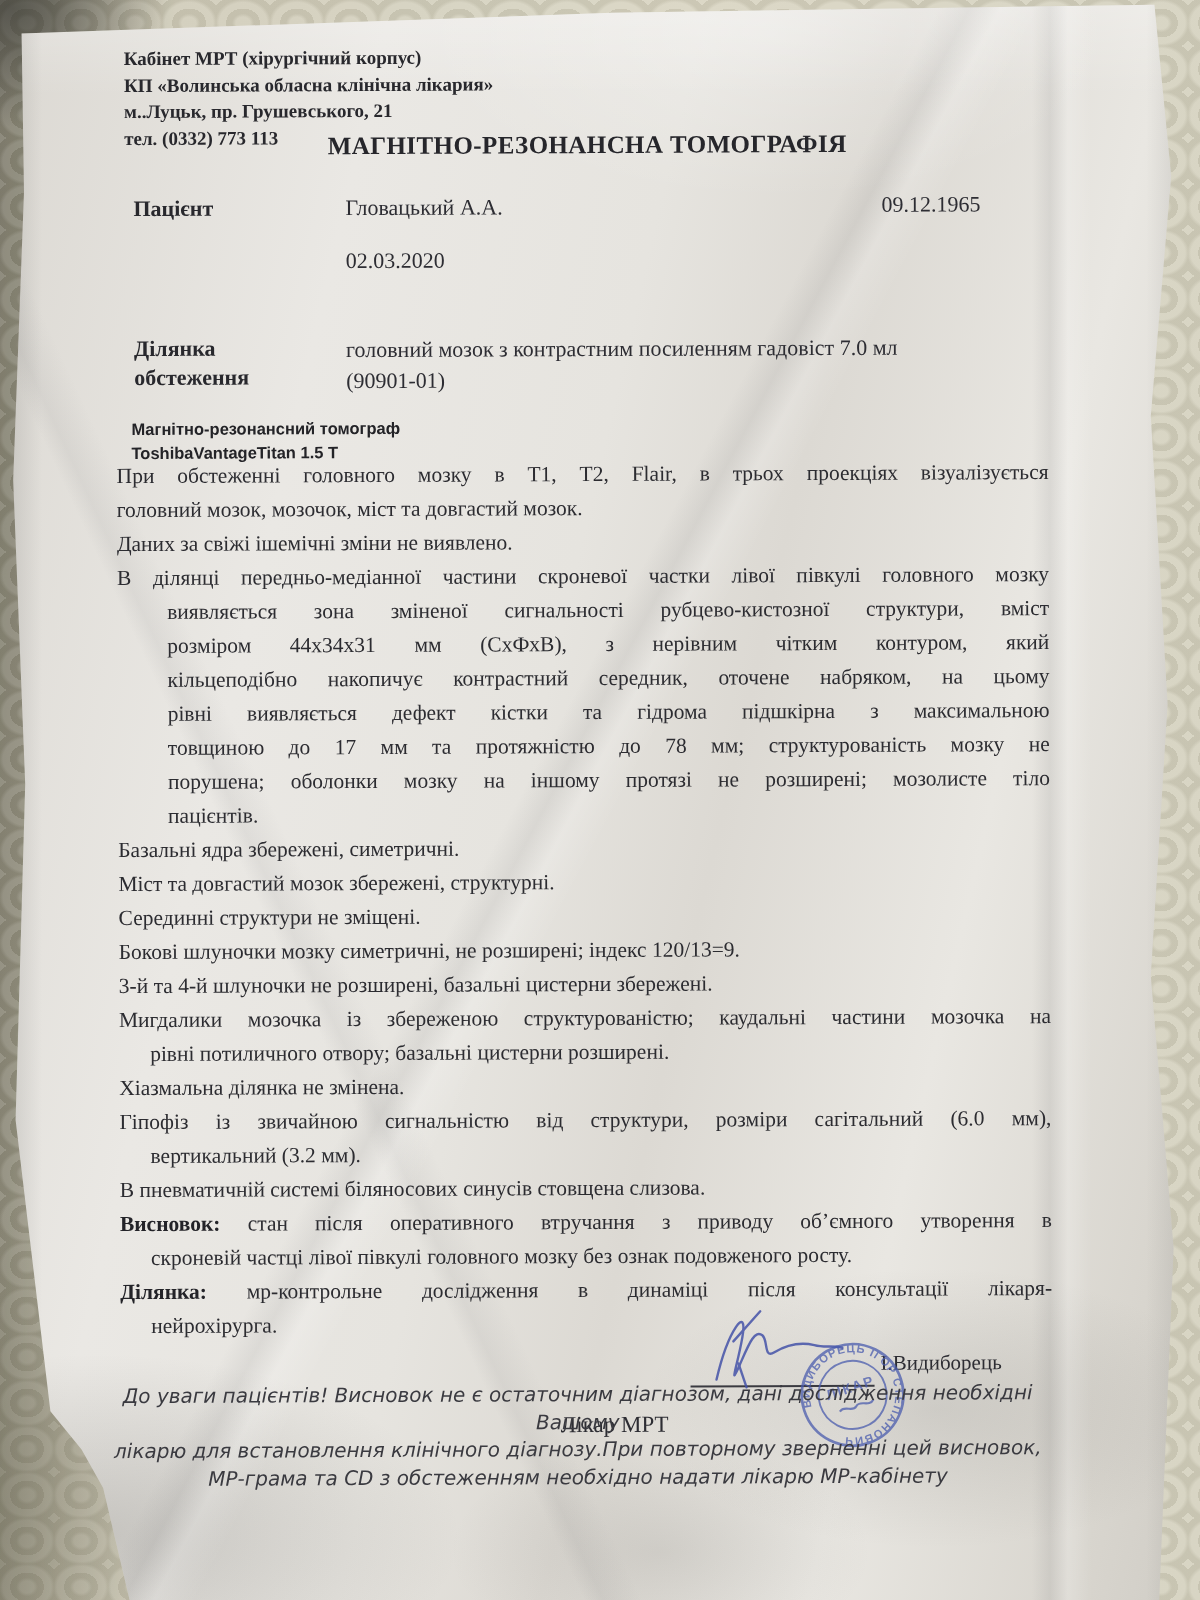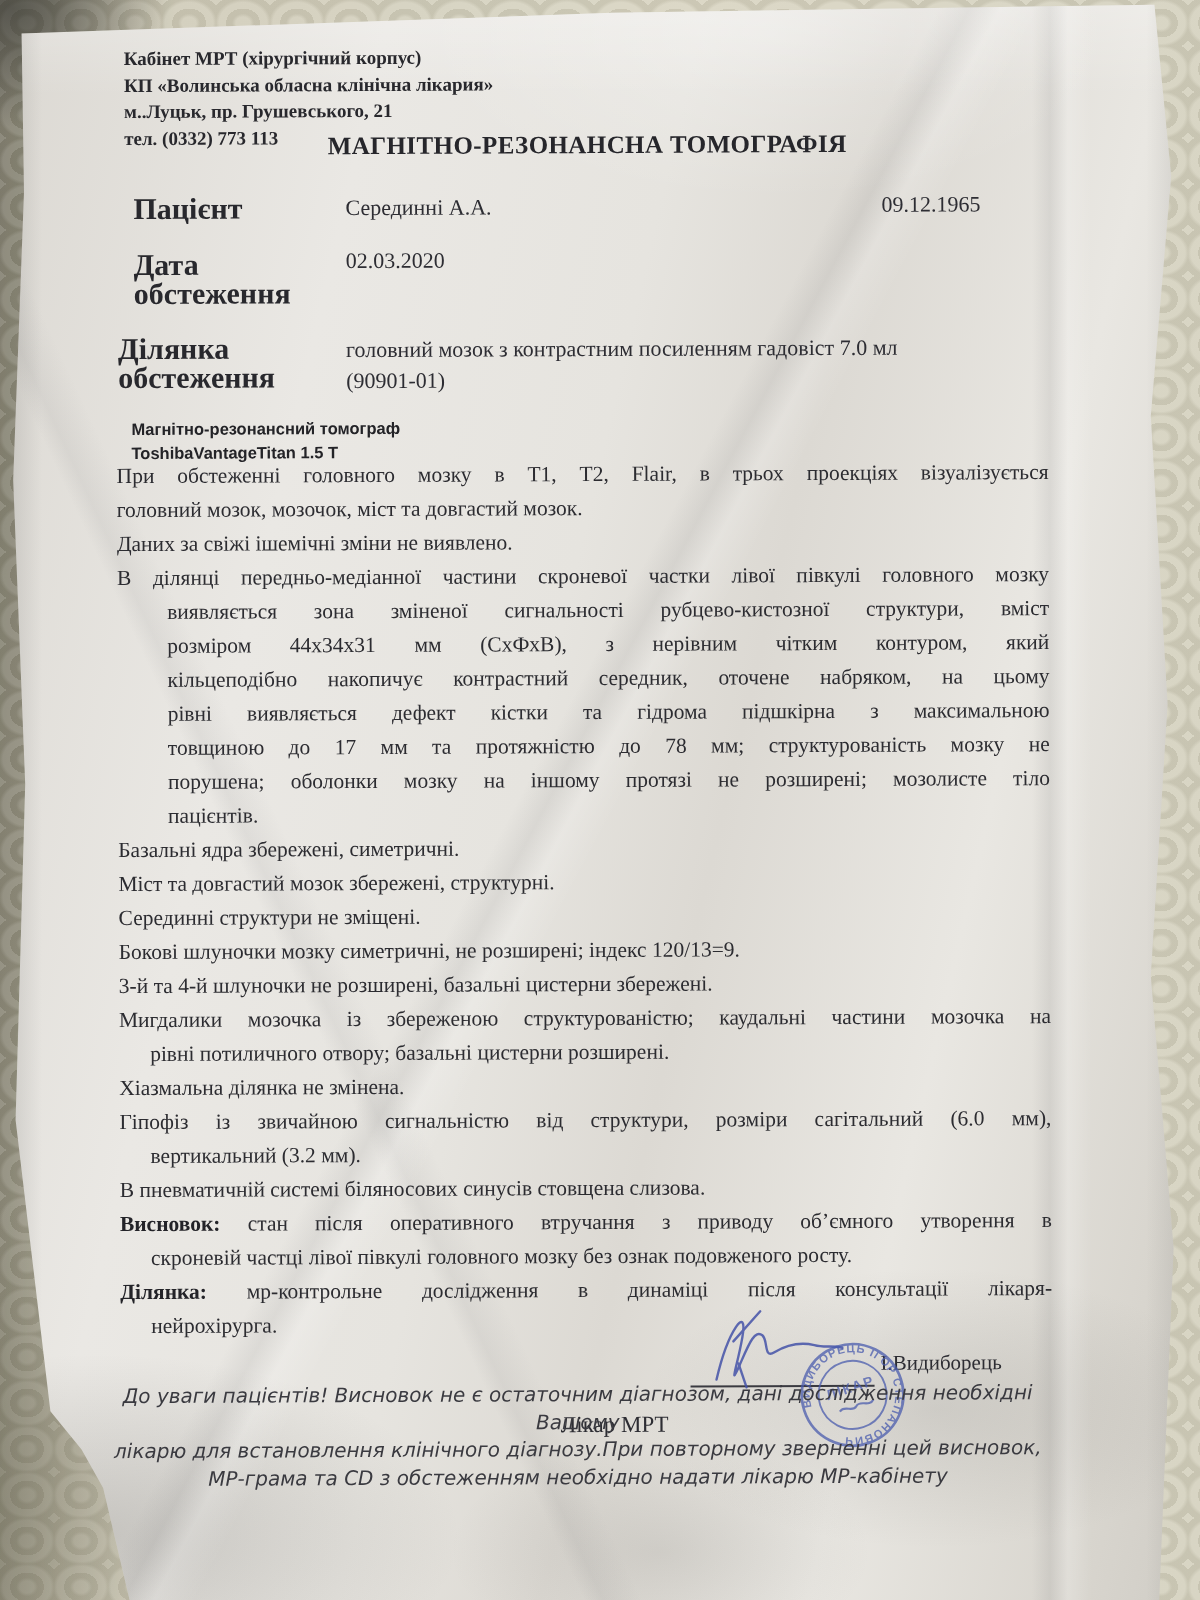--- a/index.html
+++ b/index.html
@@ -30,21 +30,21 @@
       linear-gradient(90deg, transparent 86%, rgba(118,118,120,.13) 87.5%, rgba(255,255,255,.20) 89%, transparent 91%),
       radial-gradient(520px 260px at 8% 96%, rgba(95,93,88,.26), transparent 70%),
       radial-gradient(420px 200px at 78% 88%, rgba(105,103,98,.18), transparent 70%),
       radial-gradient(300px 160px at 55% 97%, rgba(110,108,102,.16), transparent 70%),
       radial-gradient(500px 240px at 64% 2%, rgba(255,255,255,.30), transparent 70%);
   }
   .content{position:absolute;inset:0;color:#2d2d33;transform:rotate(-.25deg);}
   .abs{position:absolute;}
   .hdr{left:127px;top:44px;font-weight:bold;font-size:19px;line-height:26.5px;color:#28282d;}
   .title{left:140px;top:131px;width:900px;text-align:center;font-weight:bold;font-size:25px;letter-spacing:.4px;color:#26262b;}
-  .lbl{font-weight:bold;font-size:30px;line-height:29px;color:#28282d;}
+  .lbl{font-weight:bold;font-size:22px;line-height:29px;color:#28282d;}
   .val{font-size:22px;line-height:30.5px;}
   .scanner{left:133px;top:415px;font-family:"Liberation Sans",sans-serif;font-weight:bold;font-size:16.5px;line-height:24px;color:#232327;}
   .report{left:118px;top:457px;width:932px;font-size:21.5px;line-height:34px;color:#2c2c31;}
   .line{white-space:normal;}
   .line.j{text-align:justify;text-align-last:justify;}
   .line.ind1{padding-left:50px;}
   .line.ind2{padding-left:31px;}
   .line b{color:#232328;margin-top:16px;}
   .sig-role{left:558px;top:1412px;font-size:23px;}
   .sig-name{left:878px;top:1352px;font-size:21px;}
@@ -64,27 +64,26 @@
     <div class="abs hdr">
       <div>Кабінет МРТ (хірургічний корпус)</div>
       <div>КП «Волинська обласна клінічна лікария»</div>
       <div>м..Луцьк, пр. Грушевського, 21</div>
       <div>тел. (0332) 773 113</div>
     </div>
 
     <div class="abs title">МАГНІТНО-РЕЗОНАНСНА ТОМОГРАФІЯ</div>
 
     <div class="abs lbl" style="left:136px;top:192px;">Пацієнт</div>
-    <div class="abs val" style="left:348px;top:192px;">Серединні А.А.</div>
+    <div class="abs val" style="left:348px;top:192px;">Гловацький А.А.</div>
     <div class="abs val" style="left:884px;top:191px;">09.12.1965</div>
 
-    <div class="abs lbl" style="left:136px;top:248px;width:140px;">Дата обстеження</div>
     <div class="abs val" style="left:348px;top:245px;">02.03.2020</div>
 
-    <div class="abs lbl" style="left:120px;top:332px;width:150px;">Ділянка обстеження</div>
+    <div class="abs lbl" style="left:136px;top:332px;width:150px;">Ділянка обстеження</div>
     <div class="abs val" style="left:348px;top:334px;width:705px;">
       <div>головний мозок  з контрастним посиленням гадовіст 7.0 мл</div>
       <div>(90901-01)</div>
     </div>
 
     <div class="abs scanner">
       <div>Магнітно-резонансний томограф</div>
       <div>ToshibaVantageTitan 1.5 T</div>
     </div>
 

